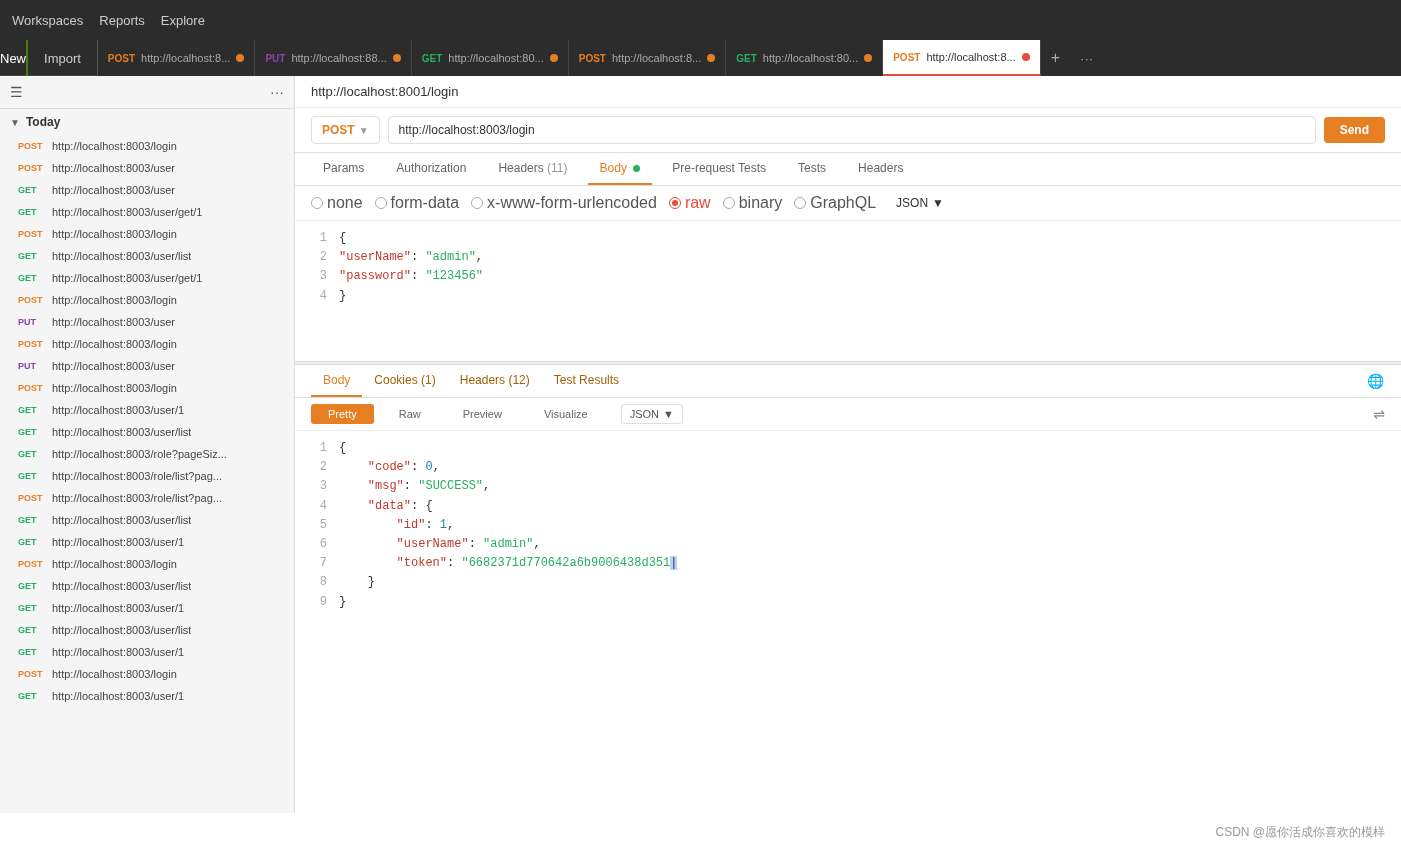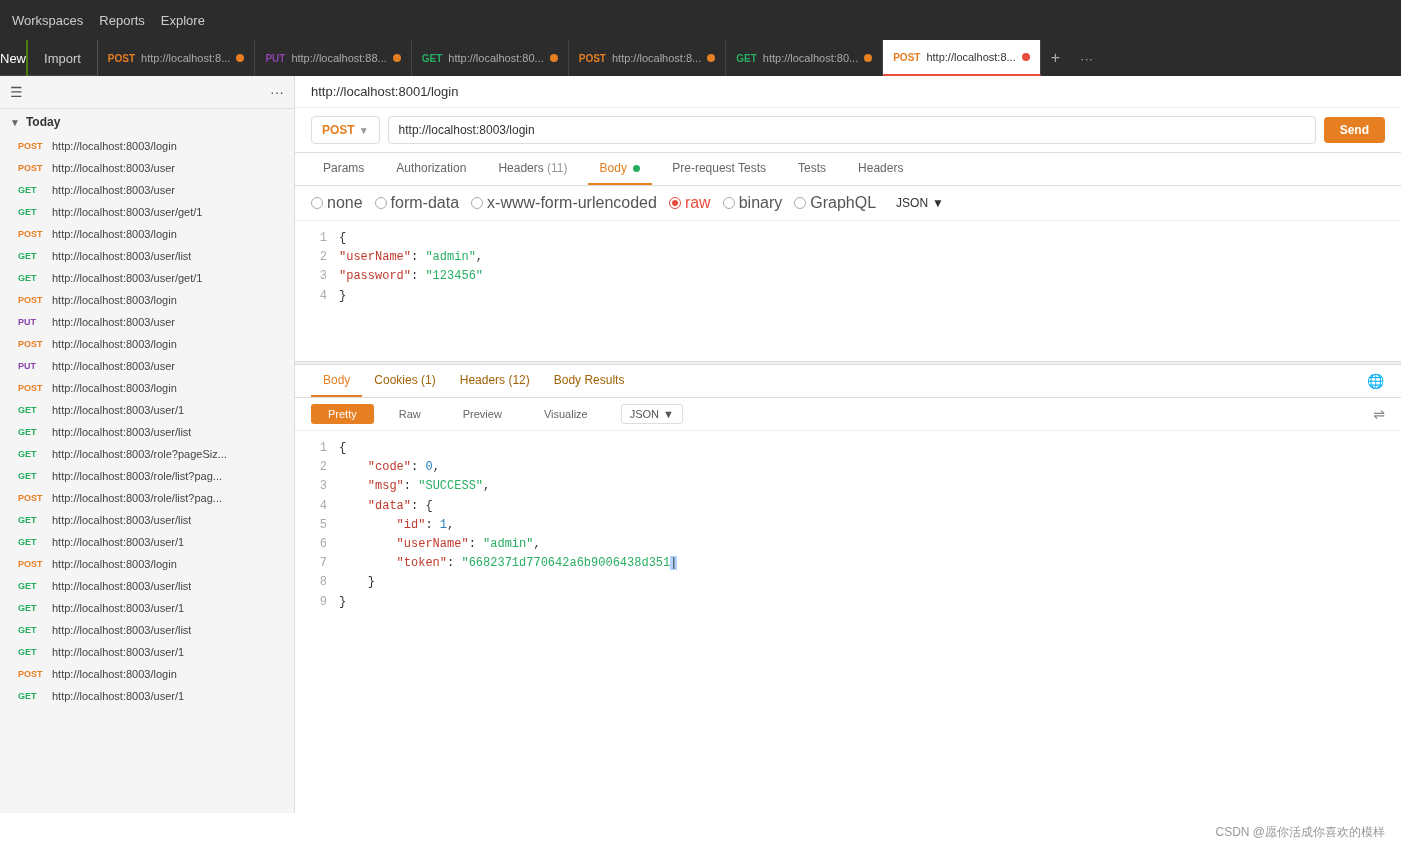--- a/index.html
+++ b/index.html
@@ -650,21 +650,21 @@
     </div>
 
     <div class="panel-divider"></div>
 
     <div class="response-panel">
 
       <div class="resp-tabs">
         <div class="resp-tab active">Body</div>
         <div class="resp-tab">Cookies (1)</div>
         <div class="resp-tab">Headers (12)</div>
-        <div class="resp-tab">Body Results</div>
+        <div class="resp-tab">Test Results</div>
         <div class="resp-tab-right">
           <span class="globe-icon">🌐</span>
         </div>
       </div>
 
       <div class="resp-options">
         <div class="resp-option active">Pretty</div>
         <div class="resp-option">Raw</div>
         <div class="resp-option">Preview</div>
         <div class="resp-option">Visualize</div>

